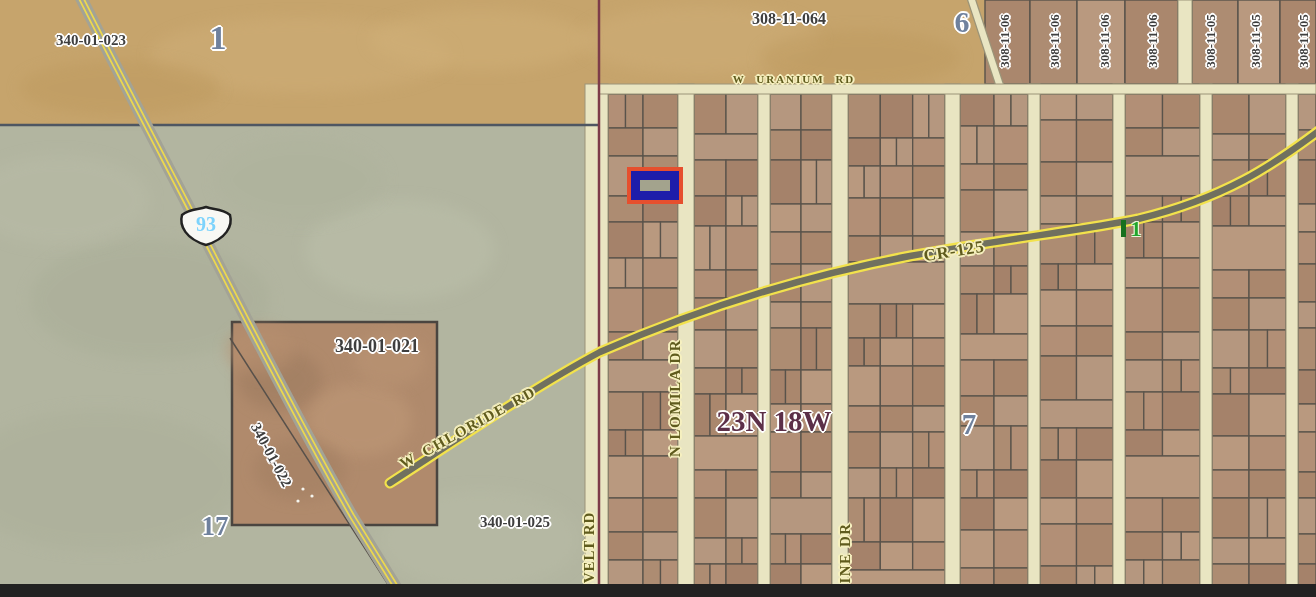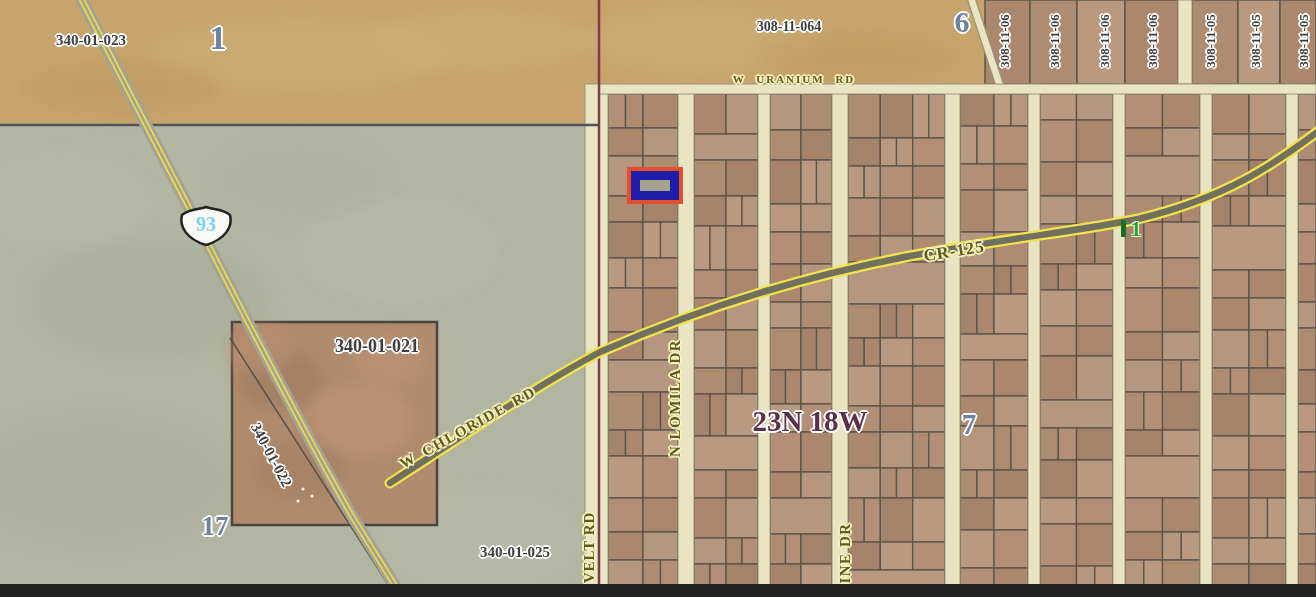--- a/index.html
+++ b/index.html
@@ -413,41 +413,41 @@
         <rect x="1121" y="220" width="5" height="17" fill="#17701f"></rect>
         <rect x="627" y="167" width="56" height="37" fill="#e64f2e"></rect>
         <rect x="631" y="171" width="48" height="29" fill="#1d1daa"></rect>
         <rect x="640" y="180" width="30" height="11" fill="#a3a38d"></rect>
       </g>
   </svg>
 
   <div class="labels-layer">
     <div class="lbl t-parcel halo-w" style="left:91px;top:40px;font-size:15px;">340-01-023</div>
     <div class="lbl t-section halo-w" style="left:218px;top:38px;font-size:34px;">1</div>
-    <div class="lbl t-parcel halo-w" style="left:789px;top:27px;font-size:14px;">308-11-064</div>
+    <div class="lbl t-parcel halo-w" style="left:789px;top:19px;font-size:16px;">308-11-064</div>
     <div class="lbl t-section halo-w" style="left:962px;top:22px;font-size:30px;">6</div>
     <div class="lbl t-road halo-c" style="left:794px;top:79px;font-size:11px;letter-spacing:2px;word-spacing:6px;">W URANIUM RD</div>
 
     <div class="lbl t-parcel halo-w" style="left:1004px;top:41px;font-size:13px;transform:translate(-50%,-50%) rotate(-90deg);">308-11-06</div>
     <div class="lbl t-parcel halo-w" style="left:1054px;top:41px;font-size:13px;transform:translate(-50%,-50%) rotate(-90deg);">308-11-06</div>
     <div class="lbl t-parcel halo-w" style="left:1104px;top:41px;font-size:13px;transform:translate(-50%,-50%) rotate(-90deg);">308-11-06</div>
     <div class="lbl t-parcel halo-w" style="left:1152px;top:41px;font-size:13px;transform:translate(-50%,-50%) rotate(-90deg);">308-11-06</div>
     <div class="lbl t-parcel halo-w" style="left:1210px;top:41px;font-size:13px;transform:translate(-50%,-50%) rotate(-90deg);">308-11-05</div>
     <div class="lbl t-parcel halo-w" style="left:1255px;top:41px;font-size:13px;transform:translate(-50%,-50%) rotate(-90deg);">308-11-05</div>
     <div class="lbl t-parcel halo-w" style="left:1303px;top:41px;font-size:13px;transform:translate(-50%,-50%) rotate(-90deg);">308-11-05</div>
 
     <div class="lbl t-shield" style="left:206px;top:224px;font-size:20px;">93</div>
     <div class="lbl t-road halo-c" style="left:954px;top:251px;font-size:17px;letter-spacing:1px;transform:translate(-50%,-50%) rotate(-9deg);">CR-125</div>
     <div class="lbl t-green" style="left:1136px;top:229px;font-size:21px;">1</div>
     <div class="lbl t-road halo-c" style="left:468px;top:428px;font-size:15px;letter-spacing:1.5px;word-spacing:4px;transform:translate(-50%,-50%) rotate(-29deg);">W CHLORIDE RD</div>
-    <div class="lbl t-township halo-w" style="left:774px;top:421px;font-size:29px;margin-left:36px;">23N 18W</div>
+    <div class="lbl t-township halo-w" style="left:774px;top:421px;font-size:29px;">23N 18W</div>
     <div class="lbl t-section halo-w" style="left:969px;top:424px;font-size:29px;">7</div>
     <div class="lbl t-parcel halo-w" style="left:377px;top:346px;font-size:18px;">340-01-021</div>
     <div class="lbl t-parcel halo-w" style="left:271px;top:455px;font-size:15px;transform:translate(-50%,-50%) rotate(62deg);">340-01-022</div>
     <div class="lbl t-section halo-w" style="left:215px;top:526px;font-size:27px;">17</div>
-    <div class="lbl t-parcel halo-w" style="left:515px;top:552px;font-size:15px;">340-01-025</div>
+    <div class="lbl t-parcel halo-w" style="left:515px;top:522px;font-size:15px;">340-01-025</div>
     <div class="lbl t-road halo-c" style="left:589px;top:553px;font-size:15px;letter-spacing:1px;transform:translate(-50%,-50%) rotate(-90deg);">EVELT RD</div>
     <div class="lbl t-road halo-c" style="left:675px;top:398px;font-size:15px;letter-spacing:1.5px;transform:translate(-50%,-50%) rotate(-90deg);">N LOMILA DR</div>
     <div class="lbl t-road halo-c" style="left:845px;top:553px;font-size:15px;letter-spacing:1.5px;transform:translate(-50%,-50%) rotate(-90deg);">INE DR</div>
     <div class="lbl t-road halo-c" style="left:1291px;top:597px;font-size:15px;transform:translate(-50%,-50%) rotate(-90deg);">DR</div>
     <div class="lbl t-road halo-c" style="left:753px;top:600px;font-size:15px;transform:translate(-50%,-50%) rotate(-90deg);">R</div>
   </div>
 </div>
 
 </body></html>

